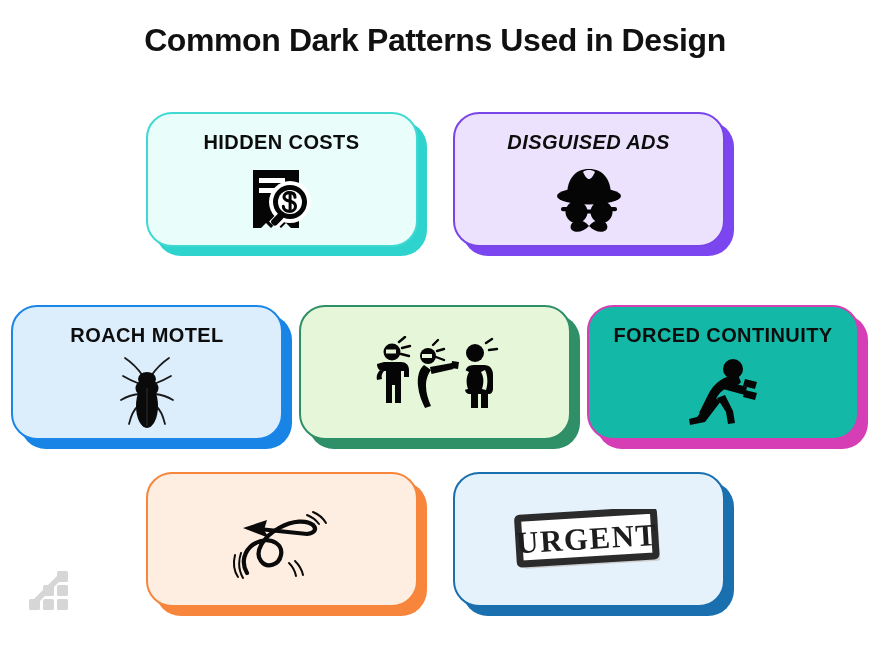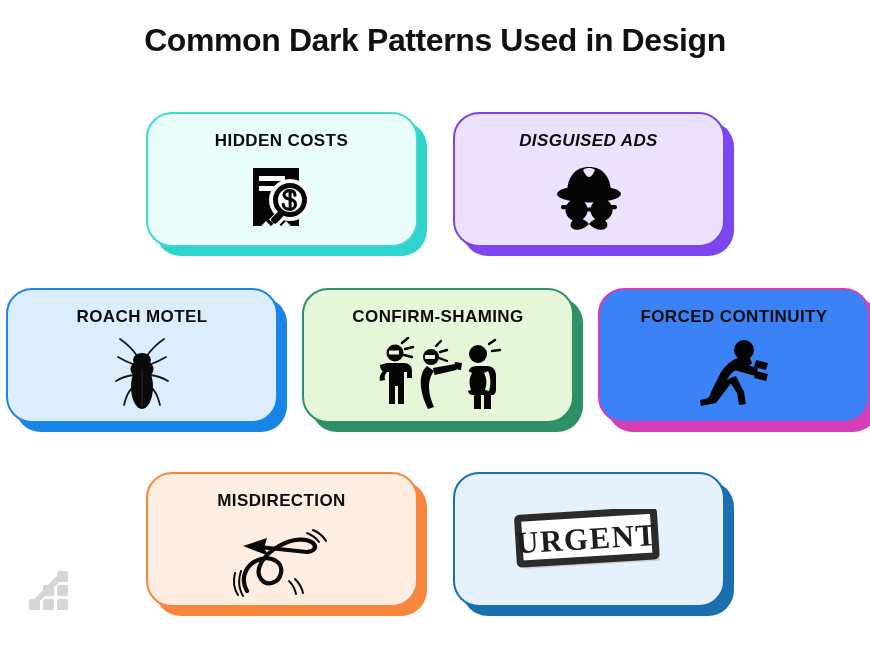--- a/index.html
+++ b/index.html
@@ -40,21 +40,21 @@
 
   
   .row {
     position: absolute;
     left: 0;
     width: 870px;
     display: flex;
     justify-content: center;
   }
   #row-1 { top: 112px; gap: 35px; }
-  #row-2 { top: 288px; gap: 24px; justify-content: flex-end; }
+  #row-2 { top: 305px; gap: 16px; }
   #row-3 { top: 472px; gap: 35px; }
 
   
   .card-wrap {
     position: relative;
   }
   .card-shadow {
     position: absolute;
     left: 9px;
     top: 9px;
@@ -71,21 +71,21 @@
     border-width: 2px;
     border-style: solid;
     box-sizing: border-box;
     display: flex;
     flex-direction: column;
     align-items: center;
     overflow: hidden;
   }
   .card-title {
     margin-top: 17px;
-    font-size: 17px;
+    font-size: 20px;
     font-weight: 700;
     letter-spacing: 0.4px;
     color: #0d0d0d;
     text-align: center;
     font-family: "Liberation Sans", sans-serif;
     white-space: nowrap;
   }
   .card-icon {
     flex: 1;
     display: flex;
@@ -195,21 +195,20 @@
             <ellipse cx="31" cy="52" rx="11" ry="22" fill="#0a0a0a"></ellipse>
             <line x1="31" y1="34" x2="31" y2="72" stroke="#2e2e2e" stroke-width="1"></line>
           </svg>
         </div>
       </div>
     </div>
 
     <div class="card-wrap">
       <div class="card-shadow" style="background:#2f8f66;"></div>
       <div class="card" style="background:#e6f6d9;border-color:#2f8f66;">
-        <div class="card-title">CONFIRM-SHAMING</div>
         <div class="card-icon">
           <svg width="130" height="74" viewBox="0 0 130 74" aria-hidden="true">
             <g fill="#050505">
 
               <circle cx="22" cy="16" r="8.5"></circle>
               <rect x="16" y="13.5" width="10" height="4" fill="#e6f6d9"></rect>
               <path d="M14 26 h17 c5 0 8 3 8 8 v7 h-5 v-6 h-3 v32 h-6 v-18 h-3 v18 h-6 v-32 h-3 c-4 0 -6 -3 -6 -7 z"></path>
               <path d="M10 34 c-3 3 -4 7 -3 10 l5 -1 c-1 -3 0 -6 2 -8 z"></path>
 
               <g stroke="#050505" stroke-width="2.4" stroke-linecap="round" fill="none">
@@ -239,21 +238,21 @@
                 <line x1="119" y1="14" x2="127" y2="13"></line>
               </g>
             </g>
           </svg>
         </div>
       </div>
     </div>
 
     <div class="card-wrap">
       <div class="card-shadow" style="background:#d63eb5;"></div>
-      <div class="card" style="background:#3b82f6;border-color:#d63eb5;">
+      <div class="card" style="background:#14b8a6;border-color:#d63eb5;">
         <div class="card-title">FORCED CONTINUITY</div>
         <div class="card-icon">
           <svg width="96" height="72" viewBox="0 0 96 72" aria-hidden="true">
             <g fill="#050505">
 
               <circle cx="58" cy="12" r="10"></circle>
 
               <path d="M52 20 c-9 3 -15 10 -19 18 l-9 18 l8 4 l9 -18 c3 -6 8 -11 14 -12 c5 -1 9 -2 11 -5 l-3 -7 z"></path>
 
               <path d="M50 24 l22 6 l-2 8 l-22 -6 z"></path>
@@ -269,21 +268,20 @@
       </div>
     </div>
 
   </div>
 
   <div class="row" id="row-3">
 
     <div class="card-wrap">
       <div class="card-shadow" style="background:#f7863c;"></div>
       <div class="card" style="background:#fdeee1;border-color:#f7863c;">
-        <div class="card-title">MISDIRECTION</div>
         <div class="card-icon">
           <svg width="110" height="78" viewBox="0 0 110 78" aria-hidden="true">
 
             <path d="M20 72 C12 58 20 44 34 40 C46 37 56 44 54 54 C52 64 40 68 34 60 C27 51 36 36 52 27 C66 19 80 19 86 24" fill="none" stroke="#0a0a0a" stroke-width="4.2" stroke-linecap="round"></path>
 
             <path d="M86 24 C90 28 88 32 80 33 L32 28" fill="none" stroke="#0a0a0a" stroke-width="4.2" stroke-linecap="round"></path>
 
             <path d="M16 27 L40 19 L37 29 L42 37 Z" fill="#0a0a0a"></path>
 
             <g stroke="#0a0a0a" stroke-width="2" stroke-linecap="round" fill="none">

